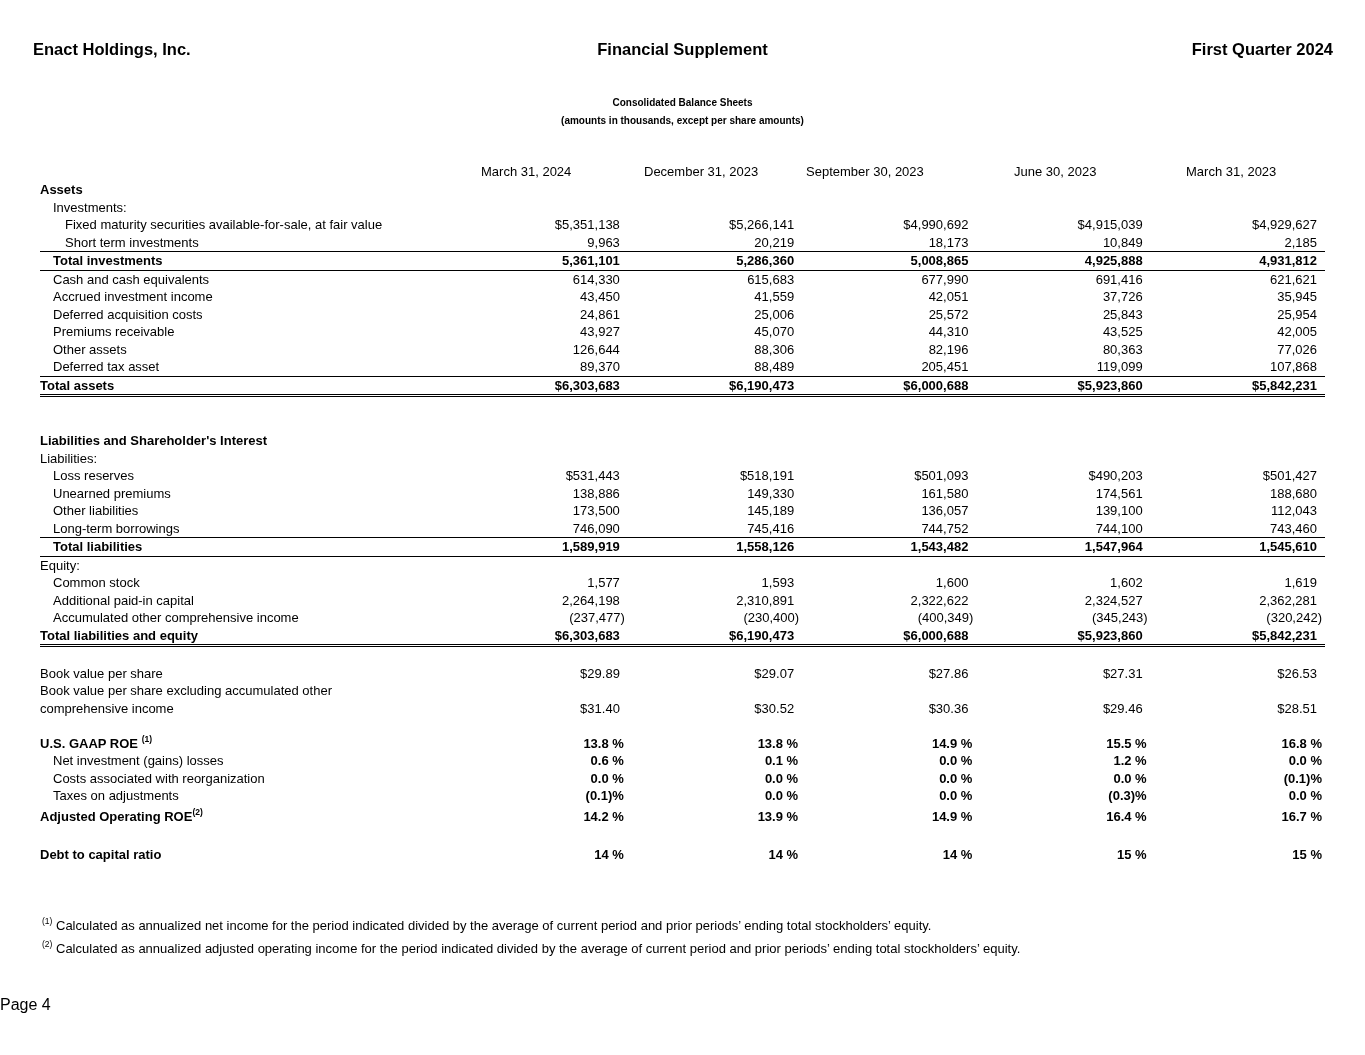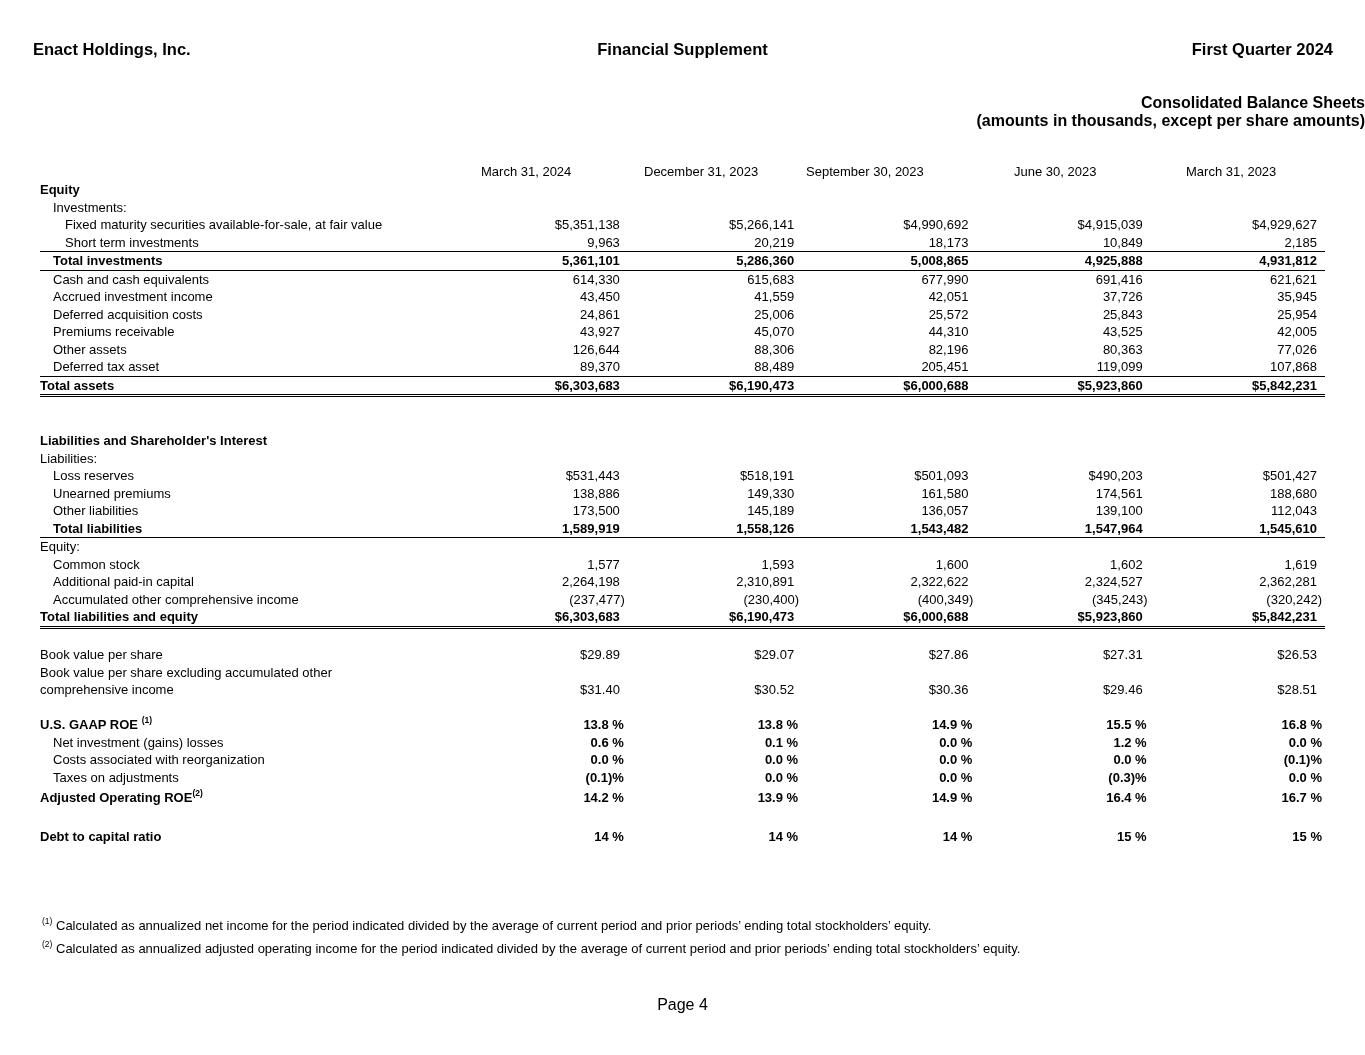--- a/index.html
+++ b/index.html
@@ -4,37 +4,37 @@
   <style>
     html, body { margin: 0; padding: 0; background: #ffffff; }
     body {
       width: 1365px; height: 1055px; position: relative; overflow: hidden;
       font-family: "Liberation Sans", sans-serif; color: #000;
     }
     .hdr { position: absolute; top: 40px; font-size: 16.5px; font-weight: bold; }
     .hdr.left { left: 33px; }
     .hdr.center { left: 0; width: 1365px; text-align: center; }
     .hdr.right { right: 32px; }
-    .title-block { position: absolute; top: 94px; left: 0; width: 1365px; text-align: right; font-weight: bold; font-size: 16px; line-height: 18px; }
+    .title-block { position: absolute; top: 94px; left: 0; width: 1365px; text-align: center; font-weight: bold; font-size: 10px; line-height: 18px; }
 
     .col-hdr { position: absolute; top: 164px; font-size: 13px; font-weight: normal; white-space: nowrap; }
 
     table.sheet { position: absolute; left: 40px; top: 181px; width: 1285px; border-collapse: collapse; font-size: 13px; }
     table.sheet td { padding: 0; height: 17.5px; line-height: 17.5px; white-space: nowrap; }
     table.sheet td.v { width: 175.6px; text-align: right; padding-right: 0; }
     .b { font-weight: bold; }
     .ind1 { padding-left: 13px !important; }
     .ind2 { padding-left: 25px !important; }
     tr.bot-rule td { border-bottom: 1px solid #000; }
     tr.dbl-rule td { border-bottom: 3px double #000; }
     tr.spacer td { height: 17.5px; }
     sup { font-size: 8.5px; vertical-align: 6px; line-height: 0; }
 
     .footnotes { position: absolute; left: 42px; top: 914px; font-size: 13px; line-height: 23px; }
-    .page-no { position: absolute; top: 996px; left: 0; width: 1365px; text-align: center; font-size: 16px; }
+    .page-no { position: absolute; top: 996px; left: 0; width: 1365px; font-size: 16px; }
   </style>
 </head>
 <body>
 
 <div class="hdr left">Enact Holdings, Inc.</div>
 <div class="hdr center">Financial Supplement</div>
 <div class="hdr right">First Quarter 2024</div>
 
 <div class="title-block">
   <div>Consolidated Balance Sheets</div>
@@ -52,21 +52,21 @@
     <col style="width:407px">
       <col style="width:166px">
       <col style="width:176px">
       <col style="width:176px">
       <col style="width:176px">
       <col style="width:184px">
   </colgroup>
   <tbody>
 
     <tr>
-      <td class="b">Equity</td>
+      <td class="b">Assets</td>
         <td></td>
         <td></td>
         <td></td>
         <td></td>
         <td></td>
     </tr>
     <tr>
       <td class="ind1">Investments:</td>
         <td></td>
         <td></td>
@@ -194,20 +194,28 @@
       <td class="v" style="padding-right:8px">188,680</td>
     </tr>
     <tr>
       <td class="ind1">Other liabilities</td>
       <td class="v">173,500</td>
       <td class="v">145,189</td>
       <td class="v">136,057</td>
       <td class="v">139,100</td>
       <td class="v" style="padding-right:8px">112,043</td>
     </tr>
+    <tr class="bot-rule">
+      <td class="ind1">Long-term borrowings</td>
+      <td class="v">746,090</td>
+      <td class="v">745,416</td>
+      <td class="v">744,752</td>
+      <td class="v">744,100</td>
+      <td class="v" style="padding-right:8px">743,460</td>
+    </tr>
     <tr class="bot-rule b">
       <td class="ind1">Total liabilities</td>
       <td class="v">1,589,919</td>
       <td class="v">1,558,126</td>
       <td class="v">1,543,482</td>
       <td class="v">1,547,964</td>
       <td class="v" style="padding-right:8px">1,545,610</td>
     </tr>
     <tr>
       <td>Equity:</td>

